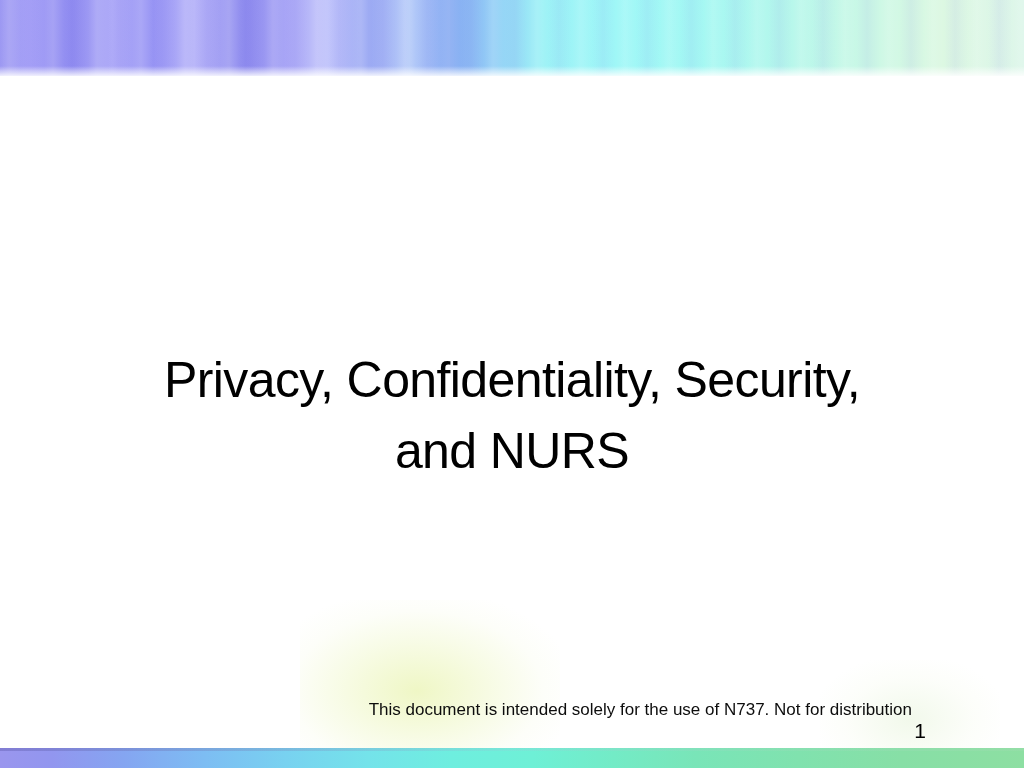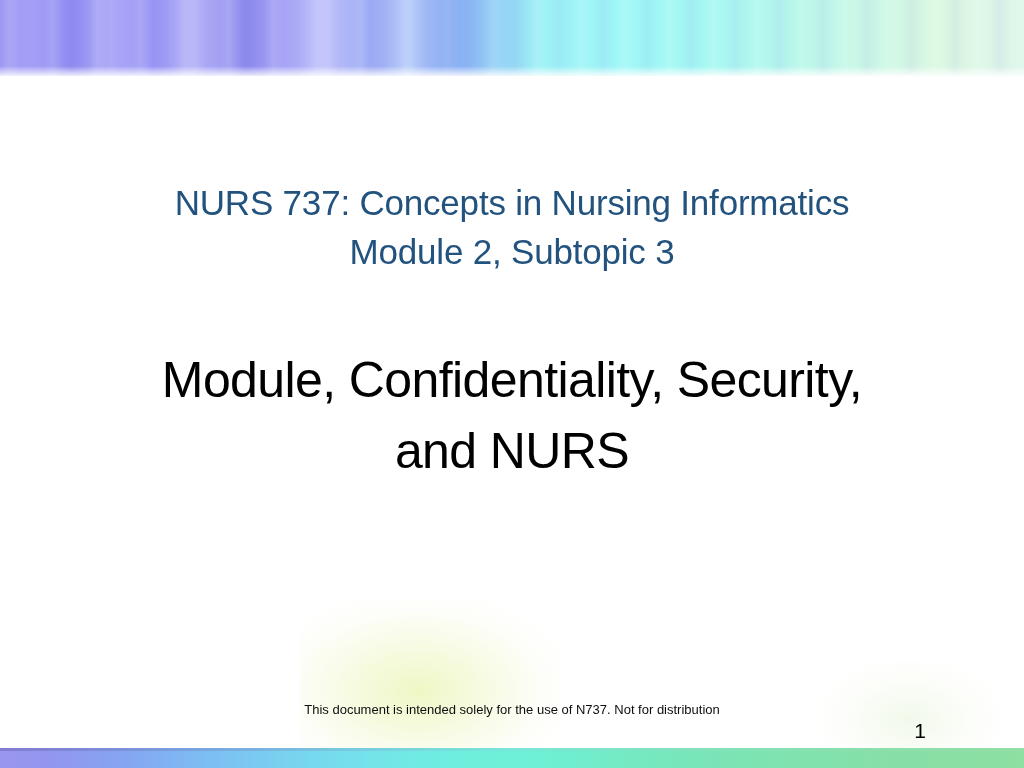--- a/index.html
+++ b/index.html
@@ -124,23 +124,23 @@
     font-weight: 400;
     letter-spacing: -0.6px;
   }
   .main-title div { display: block; }
 
   .footer-note {
     position: absolute;
     left: 112px;
     top: 699px;
     width: 800px;
-    text-align: center;
+    text-align: right;
     color: #0d0d0d;
-    font-size: 13px;
+    font-size: 17px;
     line-height: 22px;
     font-weight: 400;
   }
 
   .slide-number {
     position: absolute;
     left: 900px;
     top: 718px;
     width: 40px;
     text-align: center;
@@ -190,27 +190,23 @@
 <div class="slide">
 
   <div class="top-banner">
     <div class="streaks"></div>
     <div class="soft-bottom"></div>
   </div>
 
   <div class="wash"></div>
   <div class="wash2"></div>
 
-  <div class="course-title">
-    <div>NURS 737: Concepts in Nursing Informatics</div>
-    <div>Module 2, Subtopic 3</div>
-  </div>
 
   <div class="main-title">
-    <div>Module, Confidentiality, Security,</div>
+    <div>Privacy, Confidentiality, Security,</div>
     <div>and NURS</div>
   </div>
 
   <div class="footer-note">This document is intended solely for the use of N737. Not for distribution</div>
 
   <div class="slide-number">1</div>
 
   <div class="bottom-bar">
     <div class="cap"></div>
   </div>

